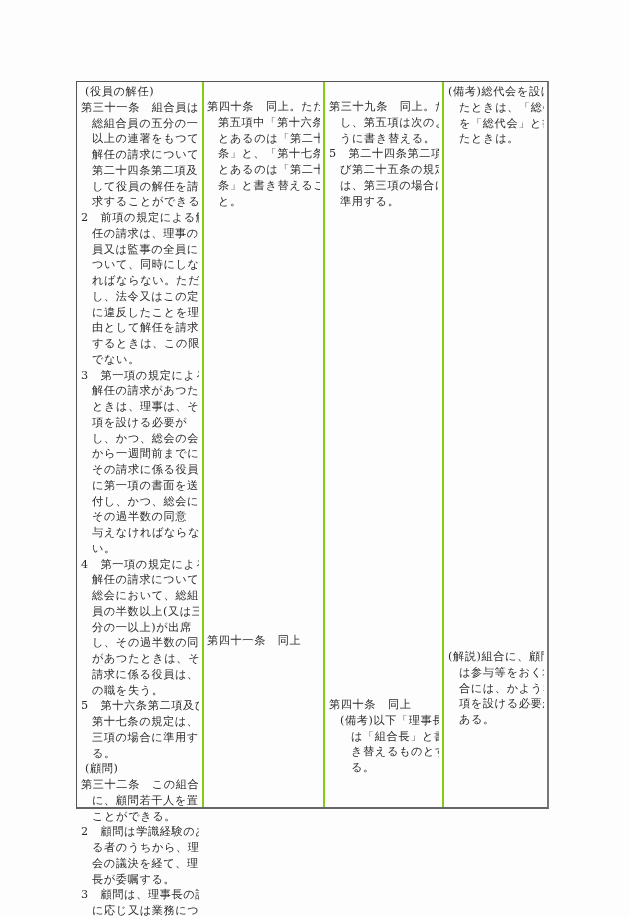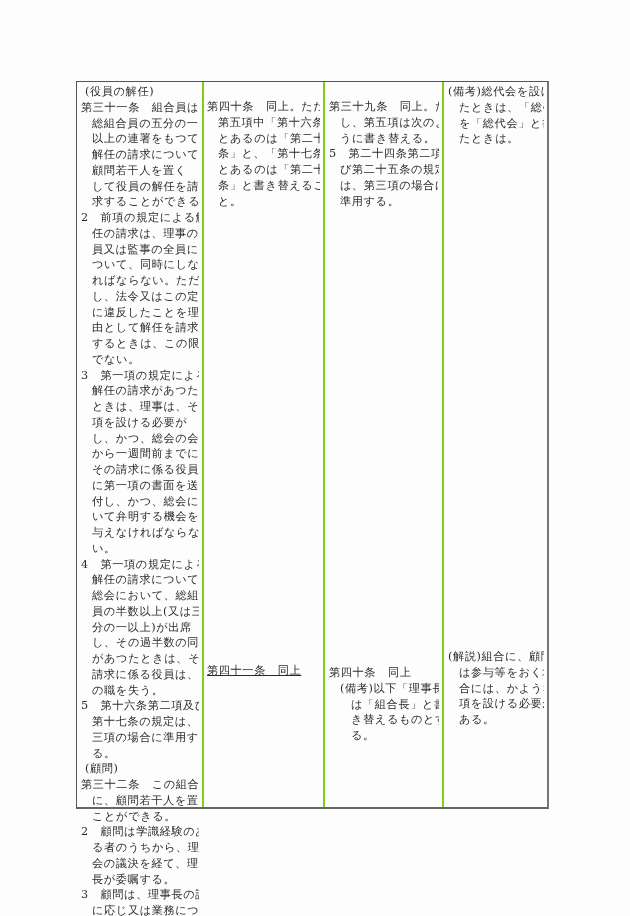--- a/index.html
+++ b/index.html
@@ -46,21 +46,21 @@
 <body>
 
 <div class="doc-table">
   <div class="col col1">
       <div class="block" style="top: 2px;">
         <div class="line heading">(役員の解任)</div>
         <div class="line">第三十一条　組合員は、</div>
         <div class="line indent1">総組合員の五分の一</div>
         <div class="line indent1">以上の連署をもつて、</div>
         <div class="line indent1">解任の請求について</div>
-        <div class="line indent1">顧問若干人を置く</div>
+        <div class="line indent1">第二十四条第二項及</div>
         <div class="line indent1">して役員の解任を請</div>
         <div class="line indent1">求することができる。</div>
         <div class="line">2　前項の規定による解</div>
         <div class="line indent1">任の請求は、理事の全</div>
         <div class="line indent1">員又は監事の全員に</div>
         <div class="line indent1">ついて、同時にしなけ</div>
         <div class="line indent1">ればならない。ただ</div>
         <div class="line indent1">し、法令又はこの定款</div>
         <div class="line indent1">に違反したことを理</div>
         <div class="line indent1">由として解任を請求</div>
@@ -68,21 +68,21 @@
         <div class="line indent1">でない。</div>
         <div class="line">3　第一項の規定による</div>
         <div class="line indent1">解任の請求があつた</div>
         <div class="line indent1">ときは、理事は、その</div>
         <div class="line indent1">項を設ける必要が</div>
         <div class="line indent1">し、かつ、総会の会日</div>
         <div class="line indent1">から一週間前までに、</div>
         <div class="line indent1">その請求に係る役員</div>
         <div class="line indent1">に第一項の書面を送</div>
         <div class="line indent1">付し、かつ、総会にお</div>
-        <div class="line indent1">いて弁明する機会を</div>
+        <div class="line indent1">その過半数の同意</div>
         <div class="line indent1">与えなければならな</div>
         <div class="line indent1">い。</div>
         <div class="line">4　第一項の規定による</div>
         <div class="line indent1">解任の請求について、</div>
         <div class="line indent1">総会において、総組合</div>
         <div class="line indent1">員の半数以上(又は三</div>
         <div class="line indent1">分の一以上)が出席</div>
         <div class="line indent1">し、その過半数の同意</div>
         <div class="line indent1">があつたときは、その</div>
         <div class="line indent1">請求に係る役員は、そ</div>
@@ -106,35 +106,35 @@
   <div class="col col2">
       <div class="block" style="top: 17px;">
         <div class="line">第四十条　同上。ただし、</div>
         <div class="line indent1">第五項中「第十六条」</div>
         <div class="line indent1">とあるのは「第二十五</div>
         <div class="line indent1">条」と、「第十七条」</div>
         <div class="line indent1">とあるのは「第二十六</div>
         <div class="line indent1">条」と書き替えるこ</div>
         <div class="line indent1">と。</div>
       </div>
-      <div class="block" style="top: 581px; text-decoration: underline;">
+      <div class="block" style="top: 551px;">
         <div class="line">第四十一条　同上</div>
       </div>
     </div>
   <div class="col col3">
       <div class="block" style="top: 17px;">
         <div class="line">第三十九条　同上。ただ</div>
         <div class="line indent1">し、第五項は次のよ</div>
         <div class="line indent1">うに書き替える。</div>
         <div class="line">5　第二十四条第二項及</div>
         <div class="line indent1">び第二十五条の規定</div>
         <div class="line indent1">は、第三項の場合に</div>
         <div class="line indent1">準用する。</div>
       </div>
-      <div class="block" style="top: 583px;">
+      <div class="block" style="top: 615px;">
         <div class="line">第四十条　同上</div>
         <div class="line indent1">(備考)以下「理事長」</div>
         <div class="line indent2">は「組合長」と書</div>
         <div class="line indent2">き替えるものとす</div>
         <div class="line indent2">る。</div>
       </div>
     </div>
   <div class="col col4">
       <div class="block" style="top: 2px;">
         <div class="line">(備考)総代会を設け</div>

